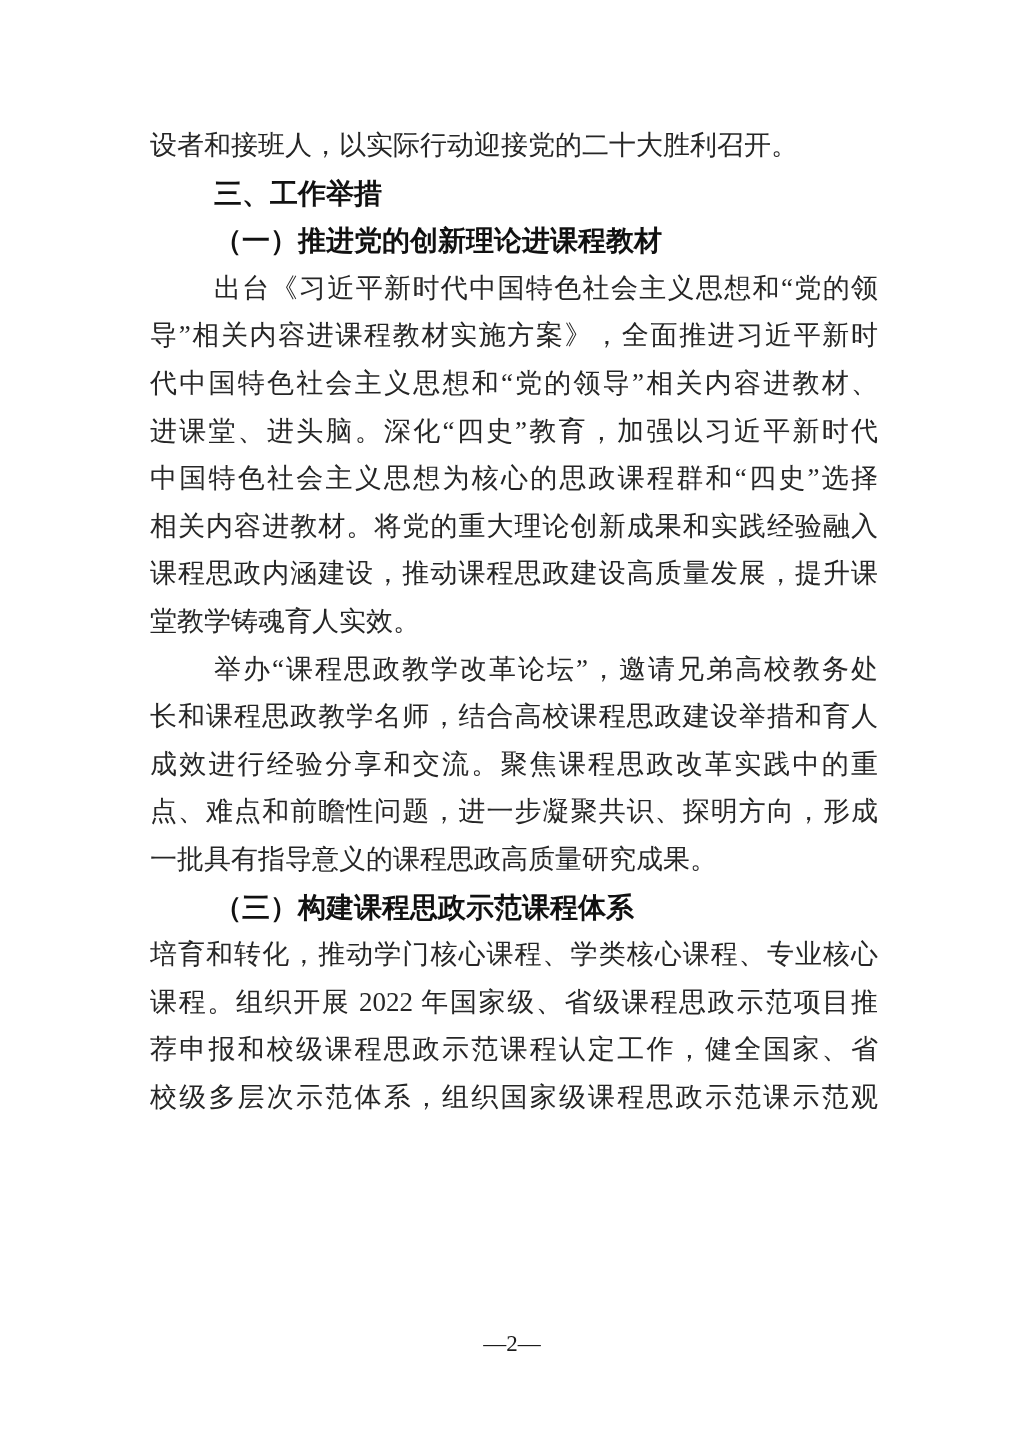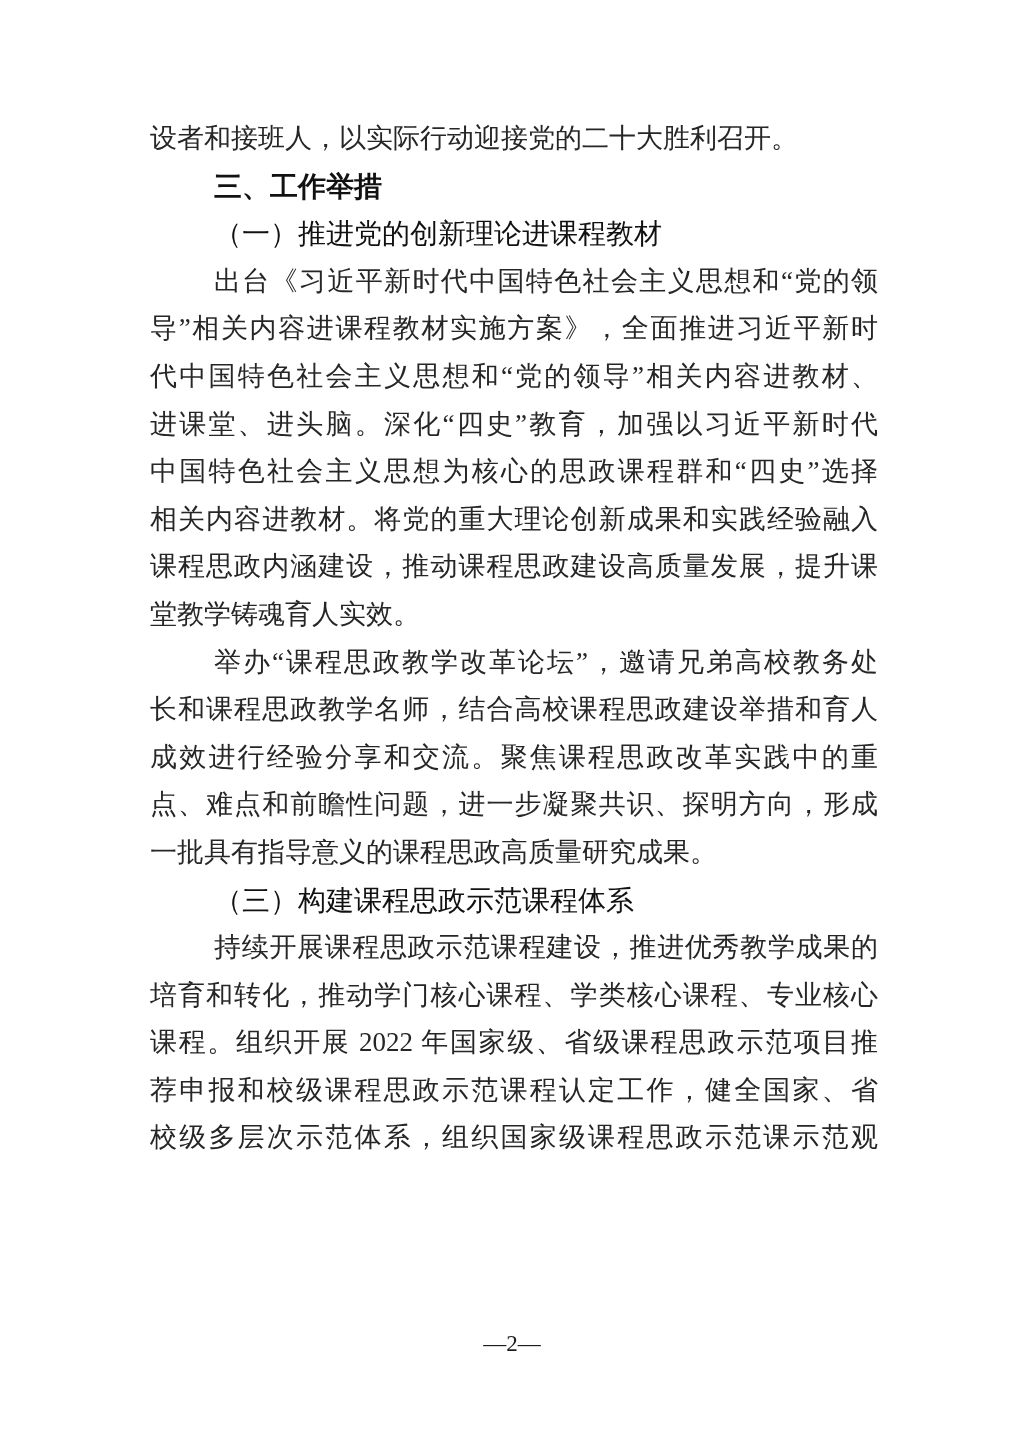--- a/index.html
+++ b/index.html
@@ -12,21 +12,21 @@
     width: 1024px;
     height: 1448px;
     background: #ffffff;
     overflow: hidden;
     font-family: "Liberation Serif", "DejaVu Serif", serif;
     color: #222222;
   }
   .content {
     position: absolute;
     left: 150px;
-    top: 115px;
+    top: 122px;
     width: 728px;
   }
   .line {
     height: 47.6px;
     line-height: 47.6px;
     font-size: 27px;
     text-align: justify;
     text-align-last: justify;
     text-justify: inter-character;
     white-space: normal;
@@ -44,21 +44,21 @@
   
   .line.h-main {
     font-family: Liberation Serif, serif;
     font-weight: 700;
     font-size: 28px;
     color: #111111;
     text-align-last: left;
   }
   
   .line.h-sub {
-    font-weight: 400;
+    font-weight: 700;
     font-size: 28px;
     color: #111111;
     text-align-last: left;
   }
   .footer {
     position: absolute;
     left: 0;
     top: 1326px;
     width: 100%;
     text-align: center;
@@ -83,20 +83,19 @@
     <div class="line">中国特色社会主义思想为核心的思政课程群和“四史”选择</div>
     <div class="line">相关内容进教材。将党的重大理论创新成果和实践经验融入</div>
     <div class="line">课程思政内涵建设，推动课程思政建设高质量发展，提升课</div>
     <div class="line short">堂教学铸魂育人实效。</div>
     <div class="line indent">举办“课程思政教学改革论坛”，邀请兄弟高校教务处</div>
     <div class="line">长和课程思政教学名师，结合高校课程思政建设举措和育人</div>
     <div class="line">成效进行经验分享和交流。聚焦课程思政改革实践中的重</div>
     <div class="line">点、难点和前瞻性问题，进一步凝聚共识、探明方向，形成</div>
     <div class="line short">一批具有指导意义的课程思政高质量研究成果。</div>
     <div class="line h-sub indent">（三）构建课程思政示范课程体系</div>
-    <div class="line indent">持续开展课程思政示范课程建设，推进优秀教学成果的</div>
     <div class="line">培育和转化，推动学门核心课程、学类核心课程、专业核心</div>
     <div class="line">课程。组织开展 2022 年国家级、省级课程思政示范项目推</div>
     <div class="line">荐申报和校级课程思政示范课程认定工作，健全国家、省级、</div>
     <div class="line">校级多层次示范体系，组织国家级课程思政示范课示范观</div>
   </div>
   <div class="footer">—2—</div>
 </div>
 
 </body></html>

